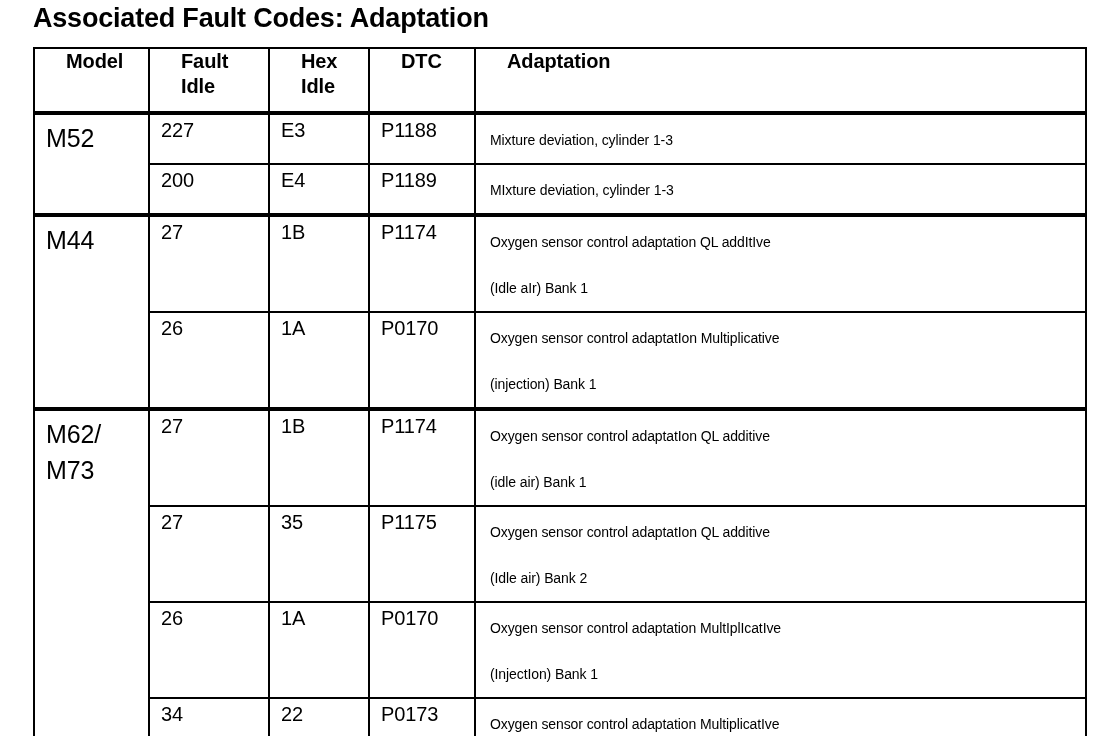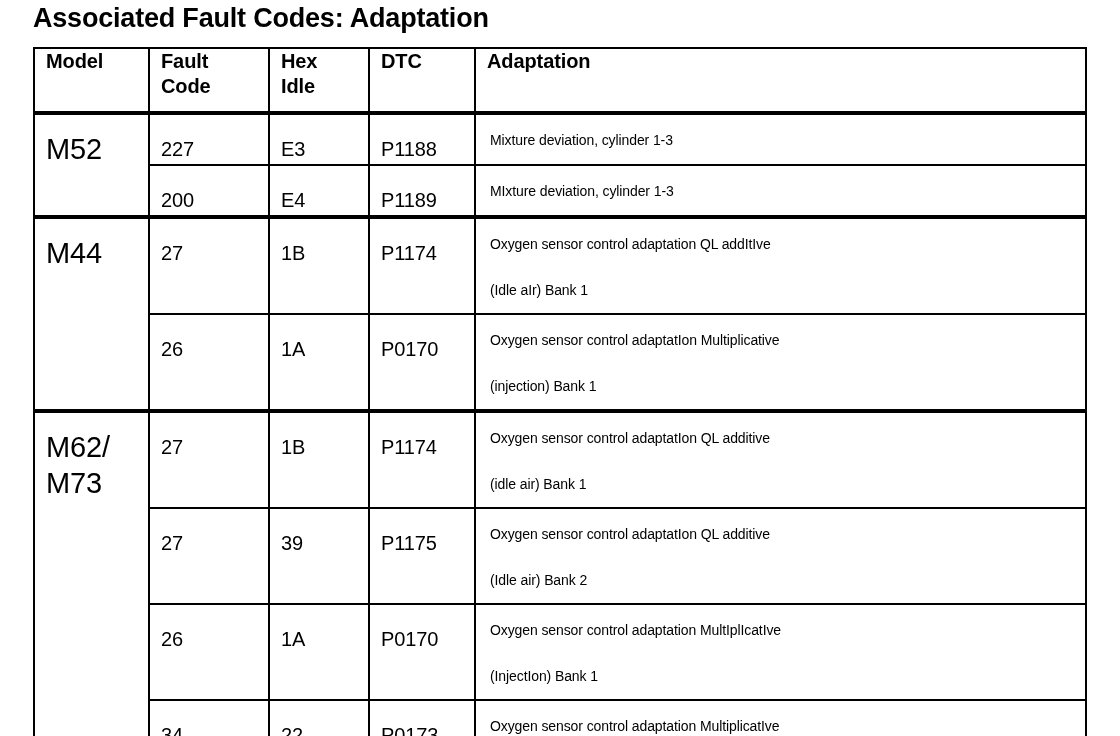--- a/index.html
+++ b/index.html
@@ -68,48 +68,49 @@
     height: 62px;
     vertical-align: bottom;
     text-align: left;
     font-size: 20px;
     font-weight: bold;
     line-height: 25px;
     letter-spacing: -0.1px;
   }
   thead th .hcell {
     padding: 0 0 6px 11px;
+    margin-left: 20px;
   }
   thead th.th-model .hcell,
   thead th.th-dtc .hcell,
   thead th.th-expl .hcell {
     padding-bottom: 6px;
   }
 
   
   tr.group-start > td {
     border-top: 4px solid #000;
   }
 
   td .cell {
     padding: 7px 0 0 11px;
     font-size: 21px;
     line-height: 43px;
     letter-spacing: -0.1px;
     white-space: pre-line;
   }
   td.model-cell .cell {
-    font-size: 29px;
+    font-size: 25px;
     line-height: 36px;
-    padding-top: 16px;
+    padding-top: 5px;
   }
   td.code-cell .cell {
     font-size: 20px;
     line-height: 30px;
-    padding-top: 19px;
+    padding-top: 0;
   }
   td.expl-cell .cell {
     font-size: 14px;
     line-height: 46px;
     padding-top: 2px;
     padding-left: 14px;
   }
 
   
   tr.h-short > td { height: 38px; }
@@ -131,21 +132,21 @@
       <col class="c-dtc">
       <col class="c-expl">
     </colgroup>
     <thead>
       <tr>
         <th class="th-model">
           <div class="hcell">Model</div>
         </th>
         <th class="th-fault">
           <div class="hcell" style="white-space:pre-line;">Fault
-Code</div>
+Idle</div>
         </th>
         <th class="th-hex">
           <div class="hcell" style="white-space:pre-line;">Hex
 Idle</div>
         </th>
         <th class="th-dtc">
           <div class="hcell">DTC</div>
         </th>
         <th class="th-expl">
           <div class="hcell">Adaptation</div>
@@ -237,21 +238,21 @@
         <td class="expl-cell">
           <div class="cell">Oxygen sensor control adaptatIon QL additive
 (idle air) Bank 1</div>
         </td>
       </tr>
       <tr class="h-tall">
         <td class="code-cell">
           <div class="cell">27</div>
         </td>
         <td class="code-cell">
-          <div class="cell">39</div>
+          <div class="cell">35</div>
         </td>
         <td class="code-cell">
           <div class="cell">P1175</div>
         </td>
         <td class="expl-cell">
           <div class="cell">Oxygen sensor control adaptatIon QL additive
 (Idle air) Bank 2</div>
         </td>
       </tr>
       <tr class="h-tall">

